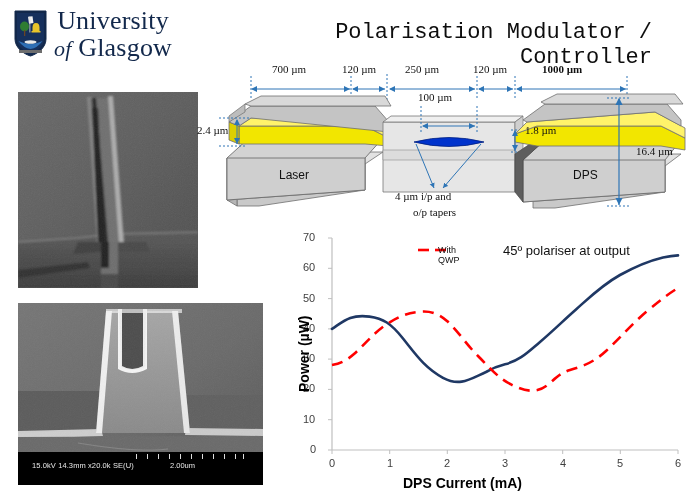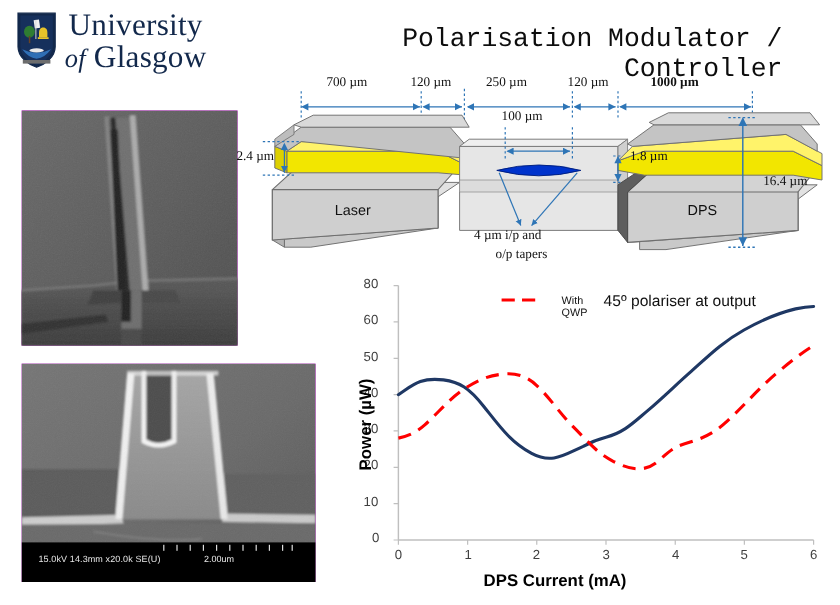--- a/index.html
+++ b/index.html
@@ -20,21 +20,21 @@
   #logo-line1{font-size:26px;letter-spacing:.2px;}
   #logo-line2{font-size:26px;letter-spacing:.2px;margin-top:1px;}
   #logo-line2 .it{font-style:italic;font-size:22px;}
 
   #slide-title{
     left:252px;top:20px;width:400px;text-align:right;
     font-size:22px;color:#0d0d0d;font-family:Liberation Mono, monospace;
   }
 
   
-  .sem{background:#a21caf;overflow:hidden;}
+  .sem{background:#eab308;overflow:hidden;}
   #sem-top{left:18px;top:92px;width:180px;height:196px;}
   #sem-bottom{left:18px;top:303px;width:245px;height:182px;}
 
   .sem-caption-bar{
     position:absolute;left:0;bottom:0;width:100%;height:33px;background:#000;
   }
   .sem-caption-text{
     position:absolute;left:14px;top:9px;color:#e8e8e8;font-size:7.5px;
     font-family:"Liberation Sans",sans-serif;letter-spacing:.1px;
   }
@@ -52,21 +52,21 @@
 
   
   #chart{left:288px;top:232px;width:402px;height:268px;}
   .axislbl{position:absolute;font-weight:bold;font-size:14px;color:#000;
            font-family:"Liberation Sans",sans-serif;}
   .ticklbl{position:absolute;font-size:11px;color:#3f3f3f;
            font-family:"Liberation Sans",sans-serif;}
   #ylab{transform:rotate(-90deg);transform-origin:left top;
         left:8px;top:160px;white-space:nowrap;}
   #xlab{left:115px;top:243px;}
-  #legend-text{position:absolute;left:180px;top:13px;font-size:9px;color:#111;
+  #legend-text{position:absolute;left:150px;top:13px;font-size:9px;color:#111;
                line-height:1.15;font-family:"Liberation Sans",sans-serif;}
   #annot{position:absolute;left:215px;top:11px;font-size:13px;color:#111;
          font-family:"Liberation Sans",sans-serif;white-space:nowrap;}
 </style>
 </head>
 <body>
 
 <div class="abs" id="logo-block">
   <svg id="crest" viewBox="0 0 66 94">
     <path d="M2 2 H64 V58 C64 76 46 88 33 92 C20 88 2 76 2 58 Z" fill="#12284B" stroke="#12284B" stroke-width="2"></path>
@@ -377,21 +377,21 @@
   </svg>
 
   
   <div class="ticklbl" style="left:22px;top:211px;">0</div>
   <div class="ticklbl" style="left:15px;top:181px;">10</div>
   <div class="ticklbl" style="left:15px;top:150px;">20</div>
   <div class="ticklbl" style="left:15px;top:120px;">30</div>
   <div class="ticklbl" style="left:15px;top:90px;">40</div>
   <div class="ticklbl" style="left:15px;top:60px;">50</div>
   <div class="ticklbl" style="left:15px;top:29px;">60</div>
-  <div class="ticklbl" style="left:15px;top:-1px;">80</div>
+  <div class="ticklbl" style="left:15px;top:-1px;">70</div>
 
   
   <div class="ticklbl" style="left:41px;top:225px;">0</div>
   <div class="ticklbl" style="left:99px;top:225px;">1</div>
   <div class="ticklbl" style="left:156px;top:225px;">2</div>
   <div class="ticklbl" style="left:214px;top:225px;">3</div>
   <div class="ticklbl" style="left:272px;top:225px;">4</div>
   <div class="ticklbl" style="left:329px;top:225px;">5</div>
   <div class="ticklbl" style="left:387px;top:225px;">6</div>
 

